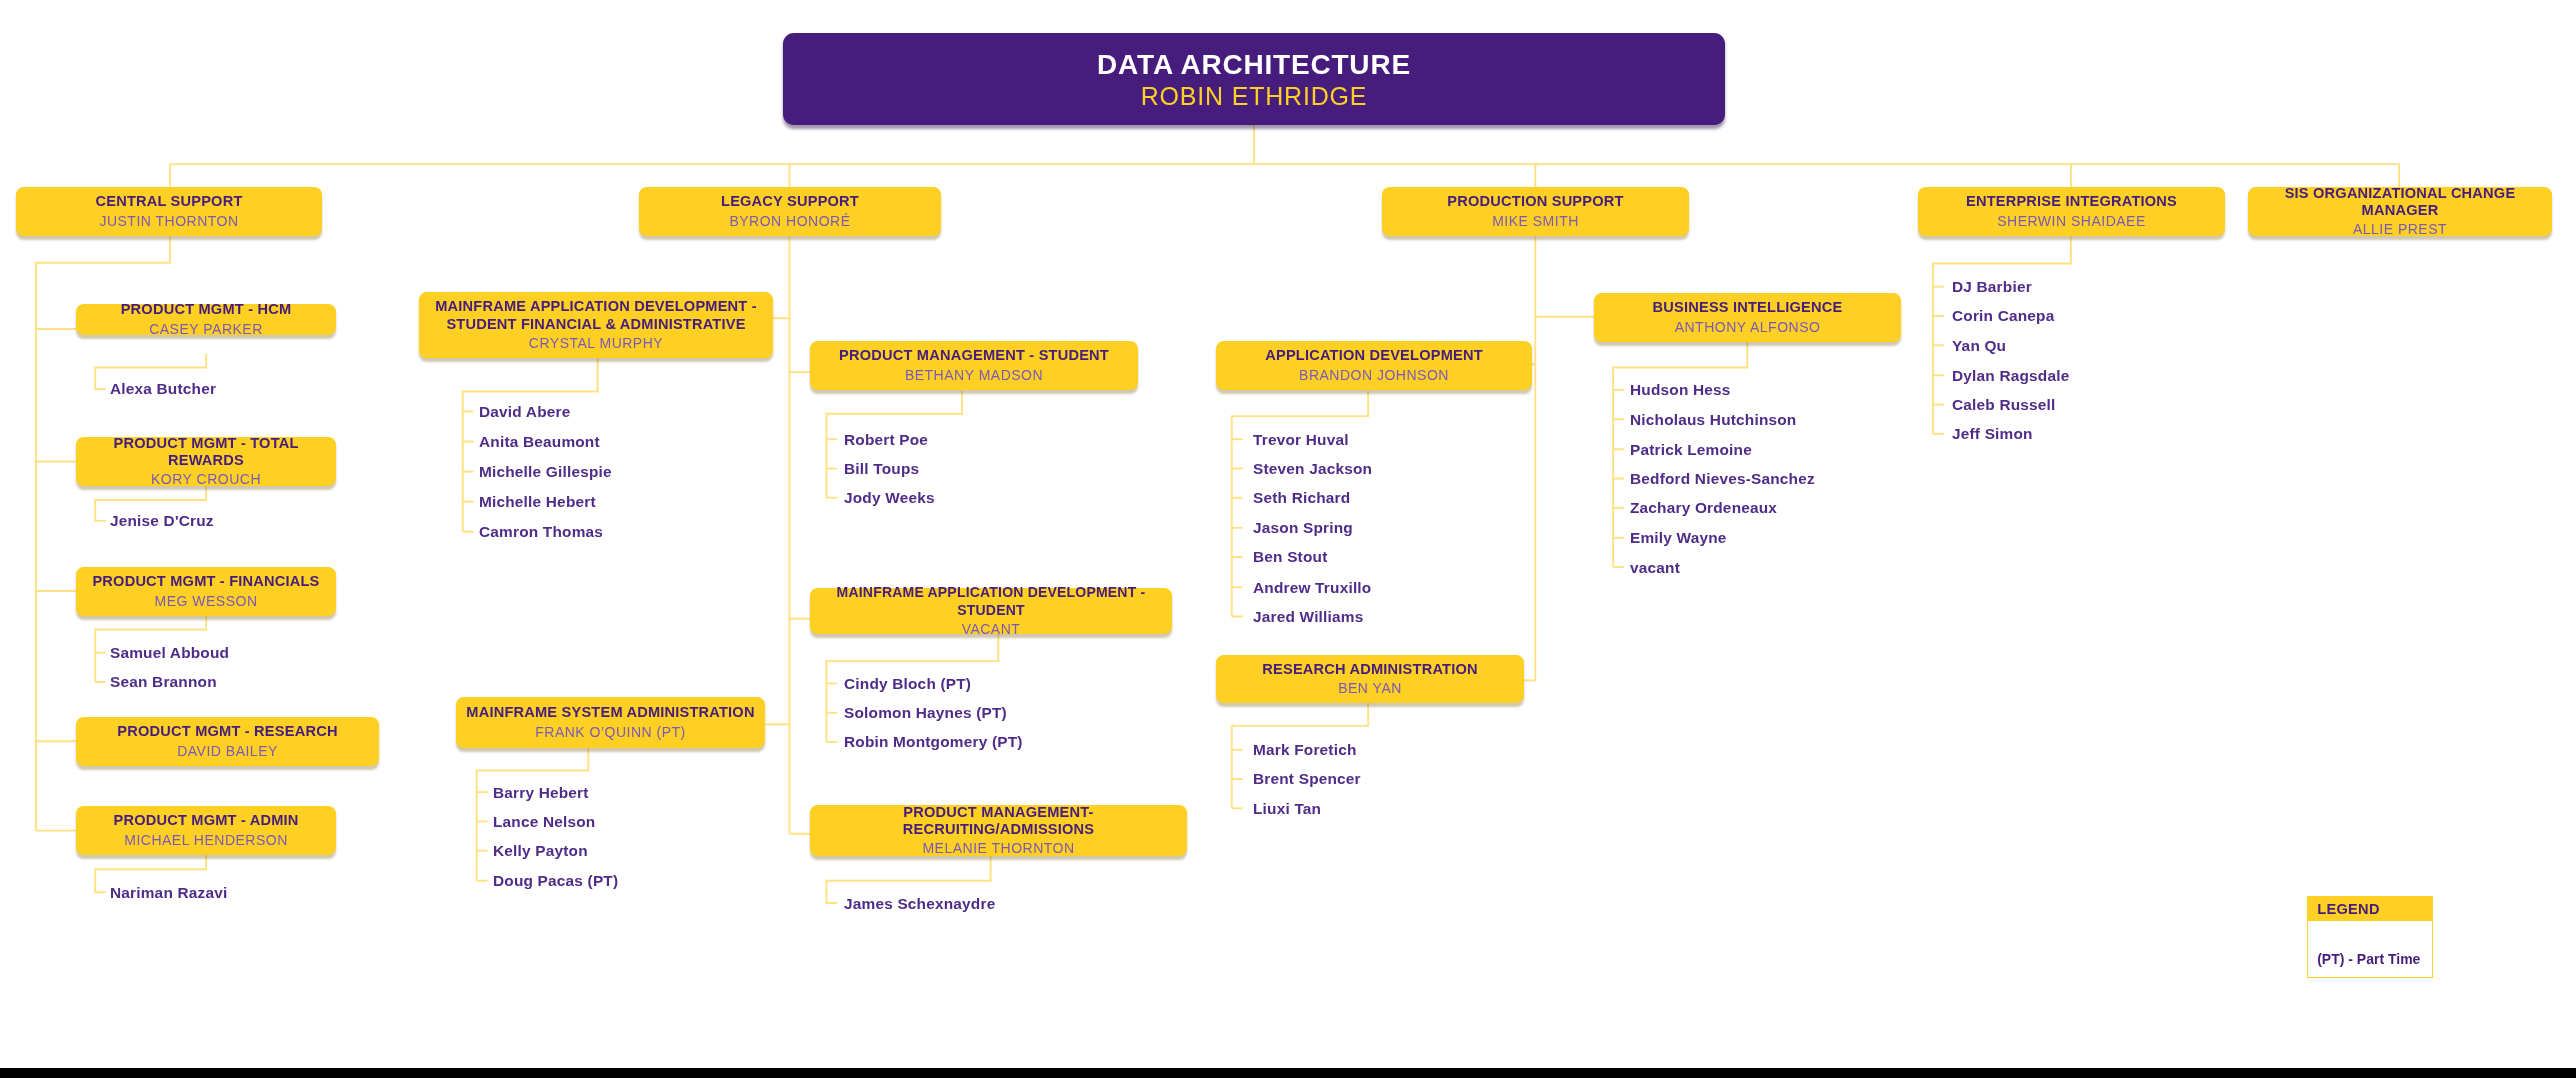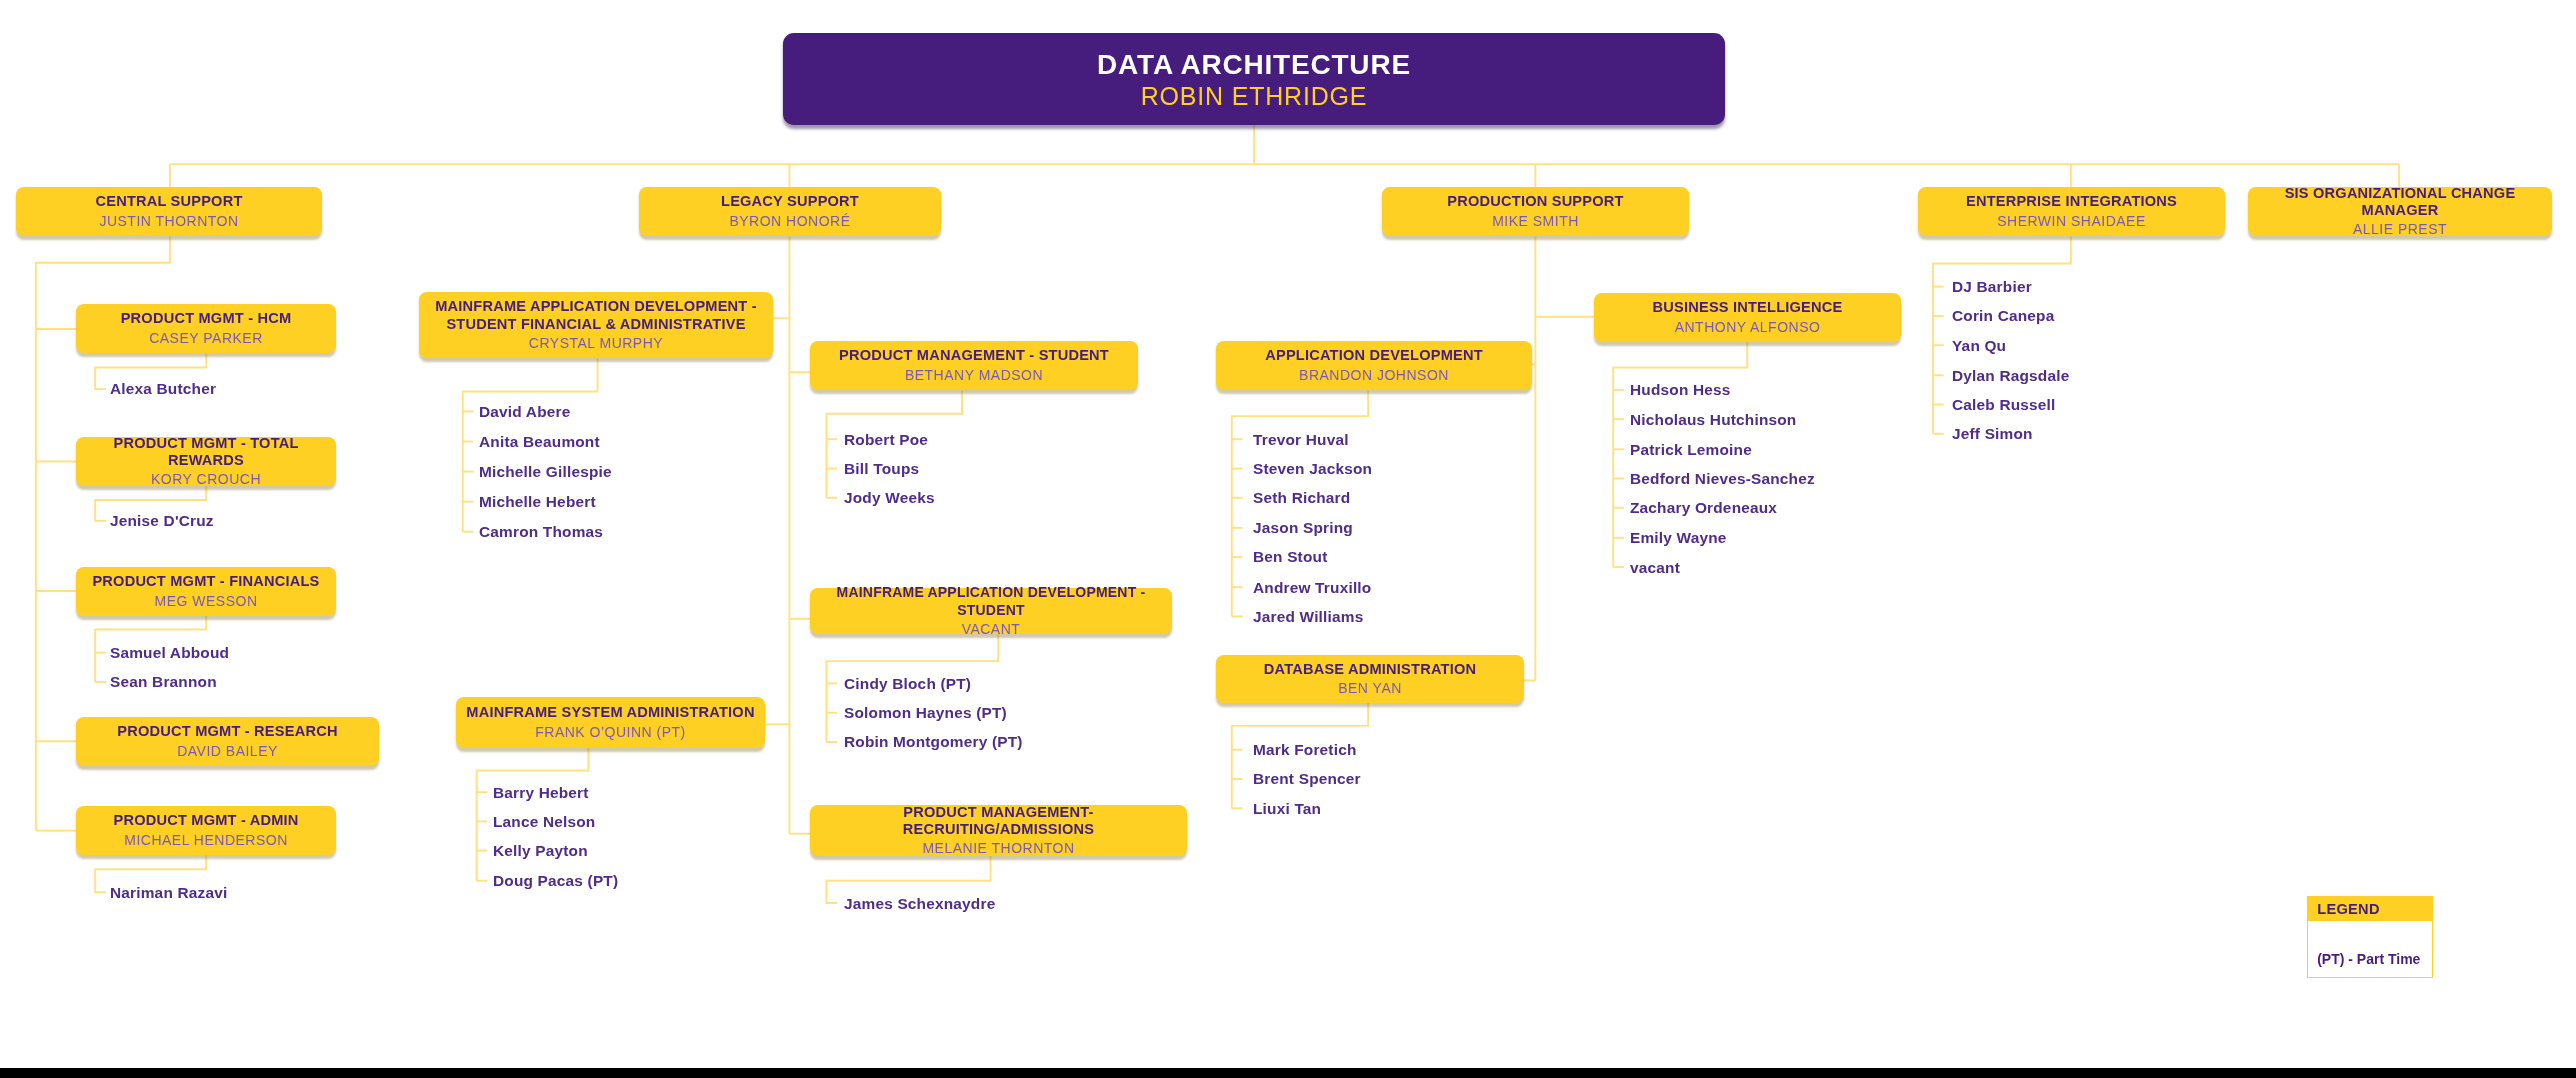--- a/index.html
+++ b/index.html
@@ -147,21 +147,21 @@
   </div>
   <div class="box" style="left:1918px;top:187px;width:307px;height:49px">
     <div class="box-title">ENTERPRISE INTEGRATIONS</div>
     <div class="box-person">SHERWIN SHAIDAEE</div>
   </div>
   <div class="box" style="left:2248px;top:187px;width:304px;height:49px">
     <div class="box-title">SIS ORGANIZATIONAL CHANGE MANAGER</div>
     <div class="box-person">ALLIE PREST</div>
   </div>
 
-  <div class="box" style="left:76px;top:304px;width:260px;height:49px">
+  <div class="box" style="left:76px;top:304px;width:260px;height:31px">
     <div class="box-title">PRODUCT MGMT - HCM</div>
     <div class="box-person">CASEY PARKER</div>
   </div>
   <div class="box" style="left:76px;top:437px;width:260px;height:49px">
     <div class="box-title">PRODUCT MGMT - TOTAL REWARDS</div>
     <div class="box-person">KORY CROUCH</div>
   </div>
   <div class="box" style="left:76px;top:567px;width:260px;height:49px">
     <div class="box-title">PRODUCT MGMT - FINANCIALS</div>
     <div class="box-person">MEG WESSON</div>
@@ -225,21 +225,21 @@
 
   <div class="box" style="left:1216px;top:341px;width:316px;height:49px">
     <div class="box-title">APPLICATION DEVELOPMENT</div>
     <div class="box-person">BRANDON JOHNSON</div>
   </div>
   <div class="box" style="left:1594px;top:293px;width:307px;height:49px">
     <div class="box-title">BUSINESS INTELLIGENCE</div>
     <div class="box-person">ANTHONY ALFONSO</div>
   </div>
   <div class="box" style="left:1216px;top:655px;width:308px;height:48px">
-    <div class="box-title">DATABASE ADMINISTRATION</div>
+    <div class="box-title">RESEARCH ADMINISTRATION</div>
     <div class="box-person">BEN YAN</div>
   </div>
 
   <div class="member" style="left:1253px;top:429px">Trevor Huval</div>
   <div class="member" style="left:1253px;top:458px">Steven Jackson</div>
   <div class="member" style="left:1253px;top:487px">Seth Richard</div>
   <div class="member" style="left:1253px;top:517px">Jason Spring</div>
   <div class="member" style="left:1253px;top:546px">Ben Stout</div>
   <div class="member" style="left:1253px;top:577px">Andrew Truxillo</div>
   <div class="member" style="left:1253px;top:606px">Jared Williams</div>

